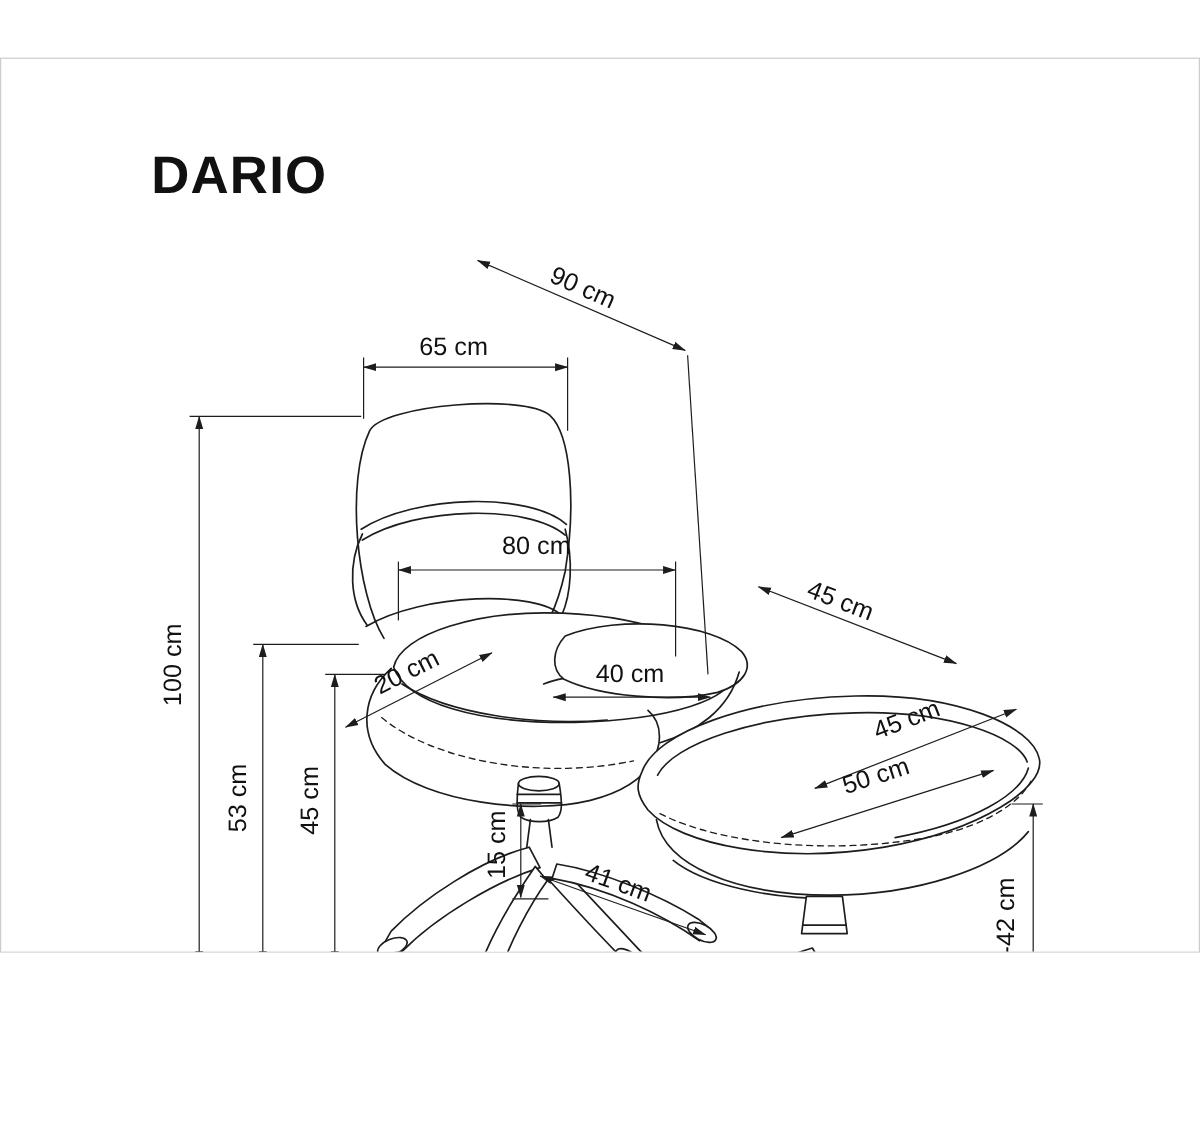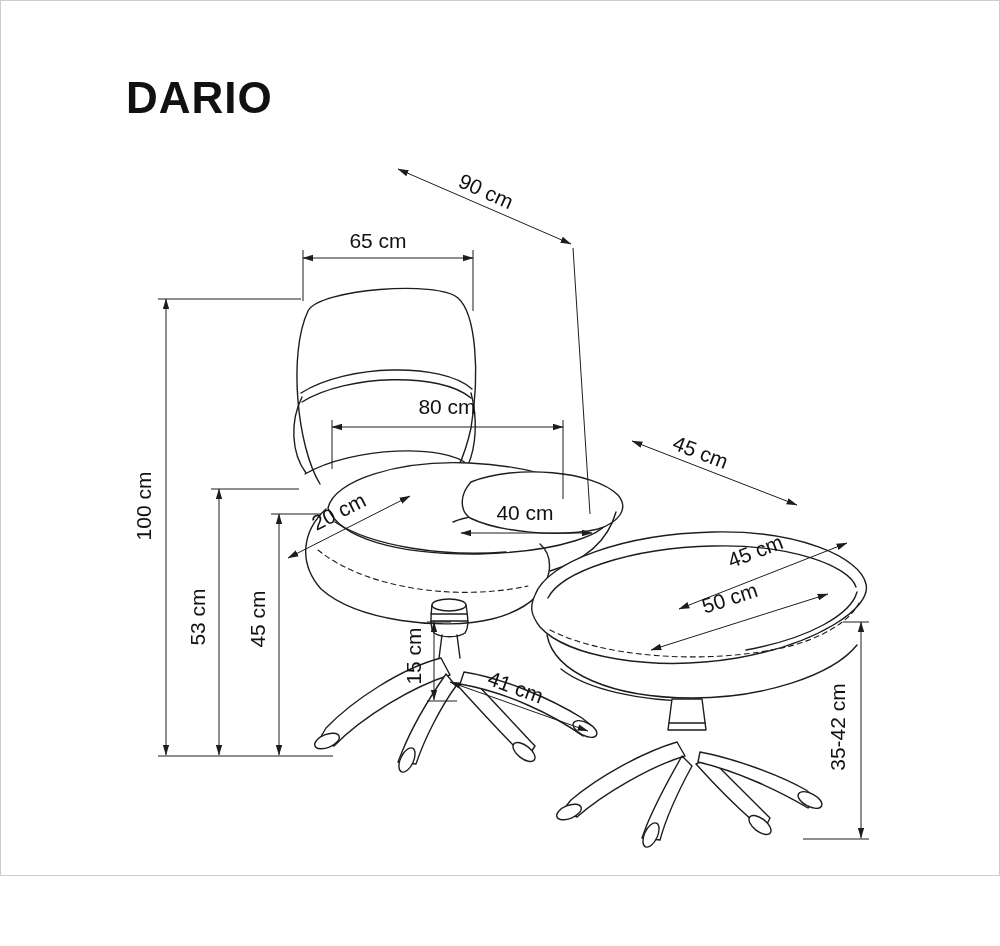--- a/index.html
+++ b/index.html
@@ -1,23 +1,24 @@
 <!DOCTYPE html>
 <html><head>
 <meta charset="utf-8">
 <style>
   html,body{margin:0;padding:0;background:#fff;}
   .page{
     position:relative;
-    width:1000px;height:876px;
+    width:1000px;height:746px;
     box-sizing:border-box;
     border:1px solid #cccccc;
     background:#ffffff;
     font-family:"Liberation Sans", sans-serif;
     overflow:hidden;
+    margin-top:48px;
   }
   svg{display:block;}
   .art path, .art ellipse{stroke:#1d1d1d;stroke-width:1.4;fill:none;stroke-linecap:round;stroke-linejoin:round;}
   .art .filled{fill:#ffffff;}
   .art .stitch{stroke-dasharray:5 4;stroke-width:1.1;}
   .dims path{stroke:#1d1d1d;stroke-width:1;fill:none;}
   .labels text{fill:#111111;font-size:21px;font-family:"Liberation Sans", sans-serif;}
   .labels .title{font-size:44px;font-weight:700;letter-spacing:1px;}
 </style>
 </head>

